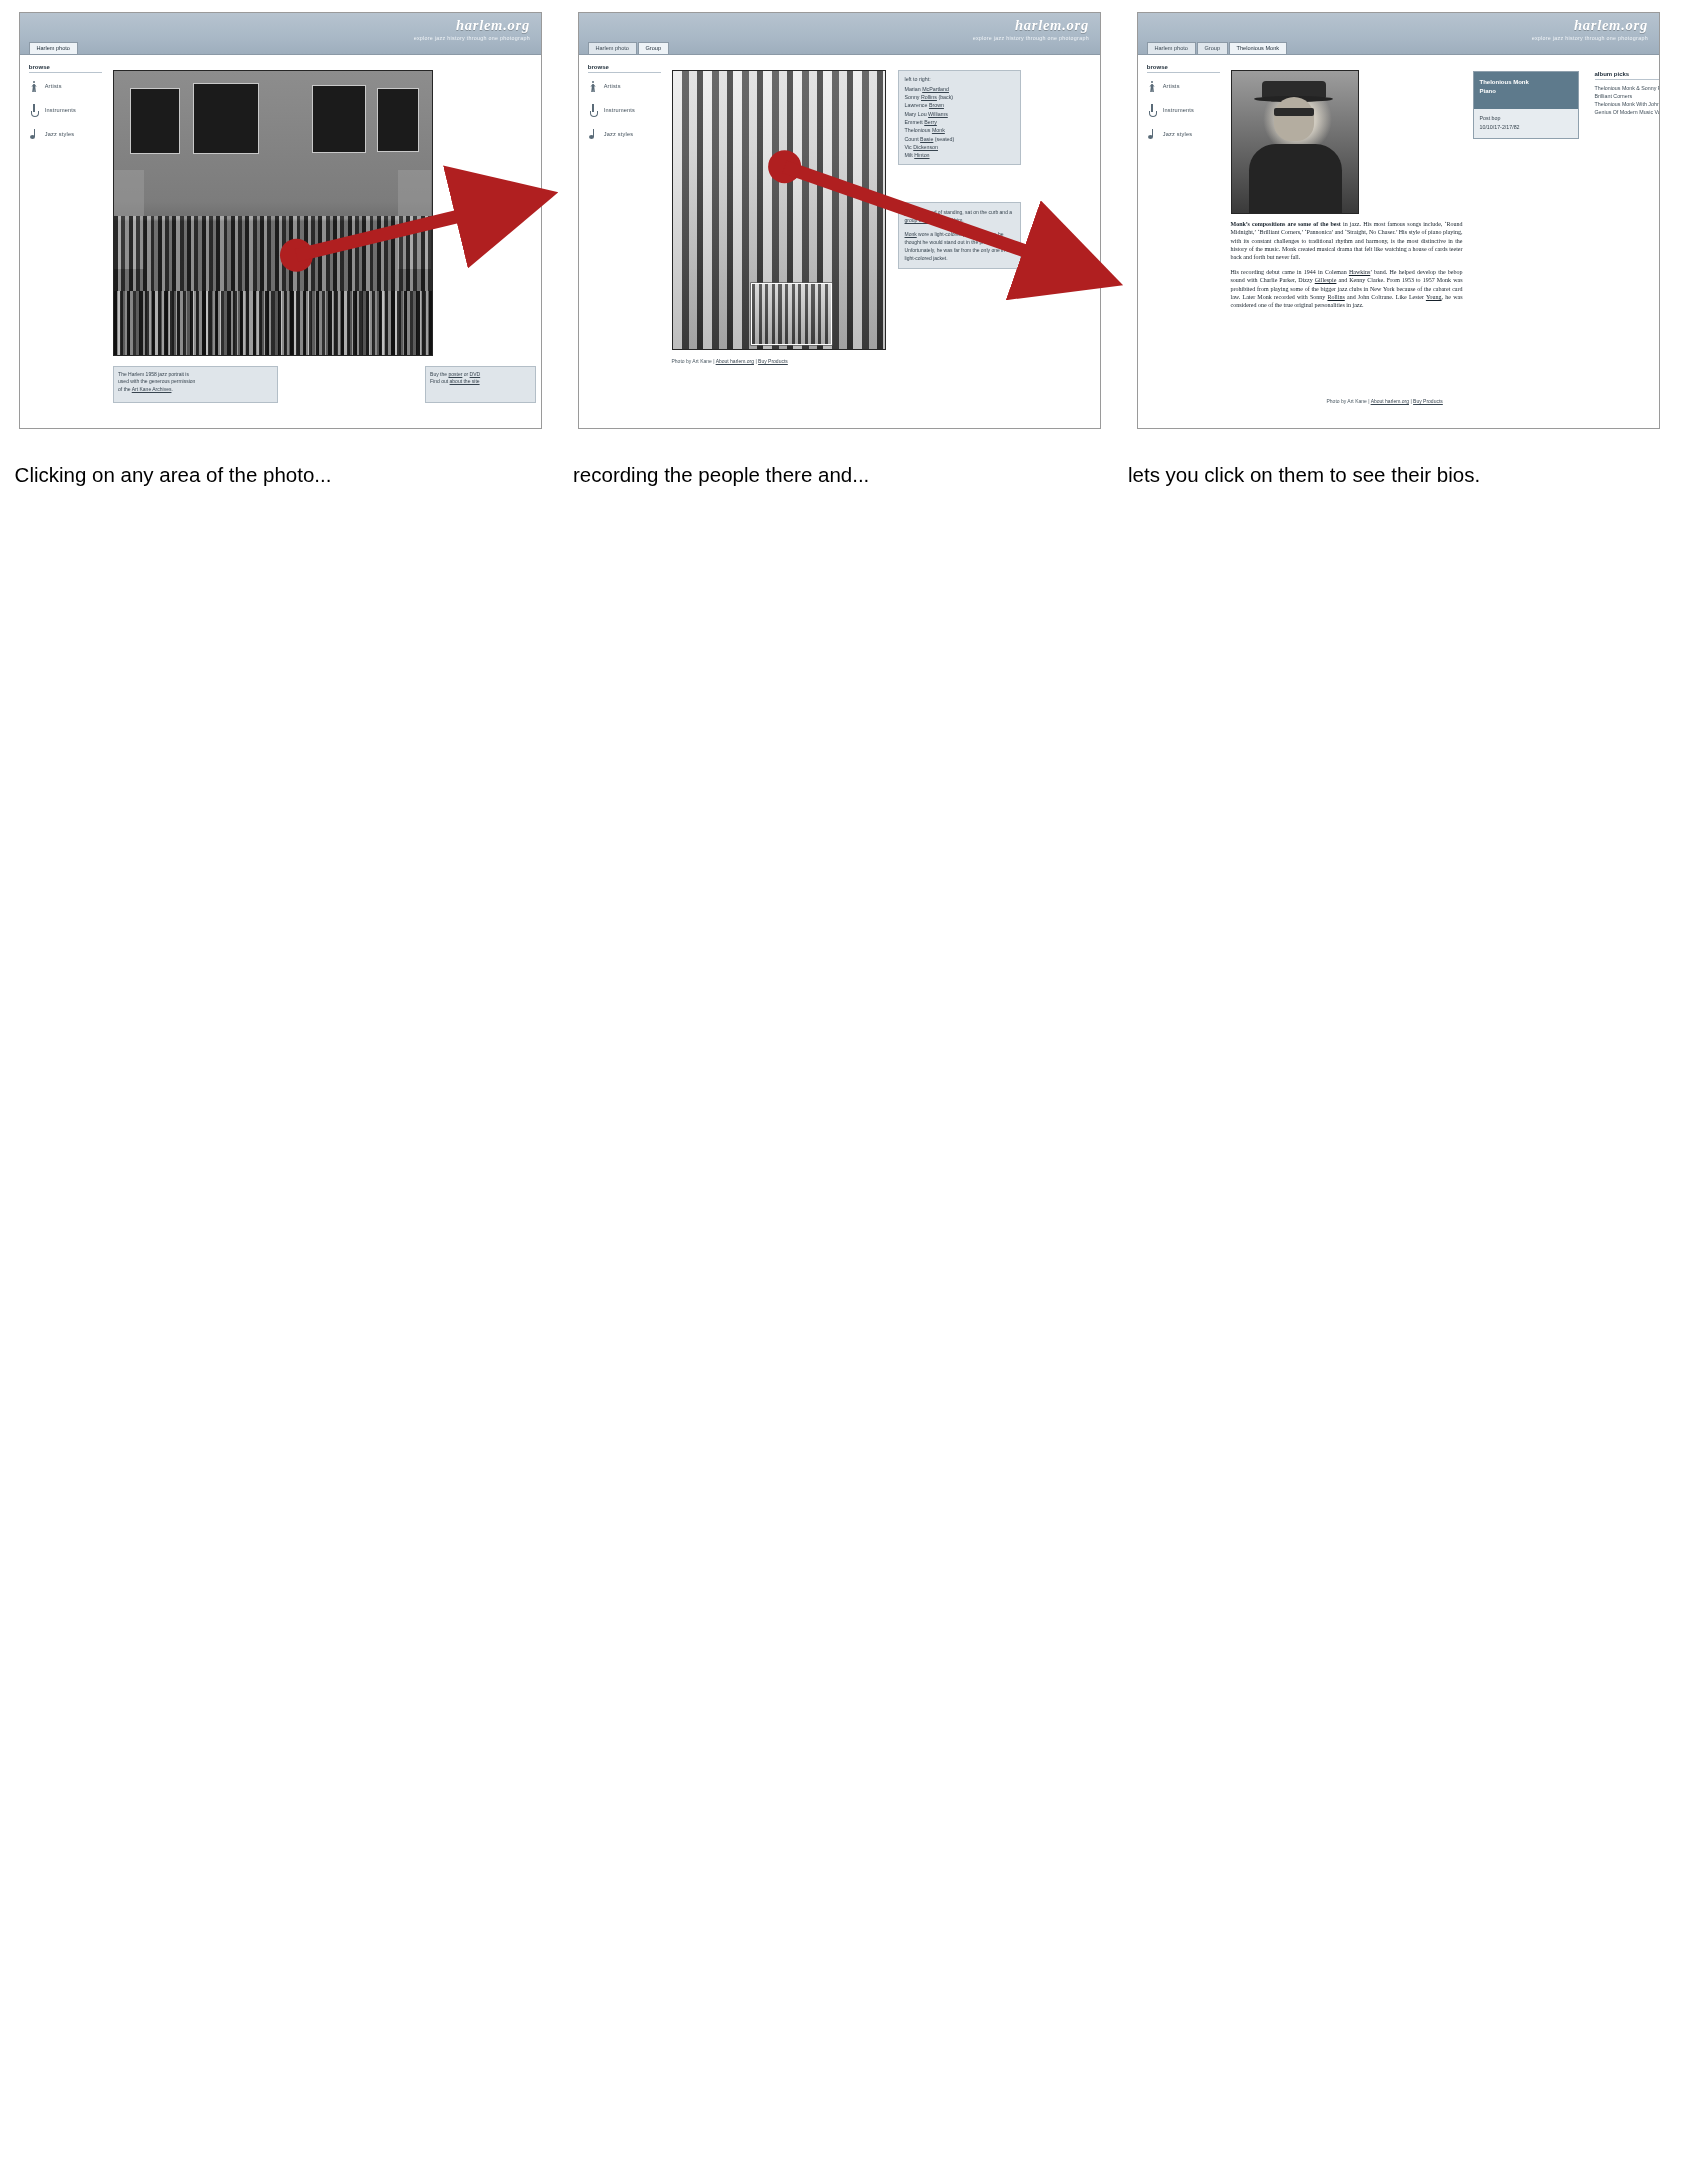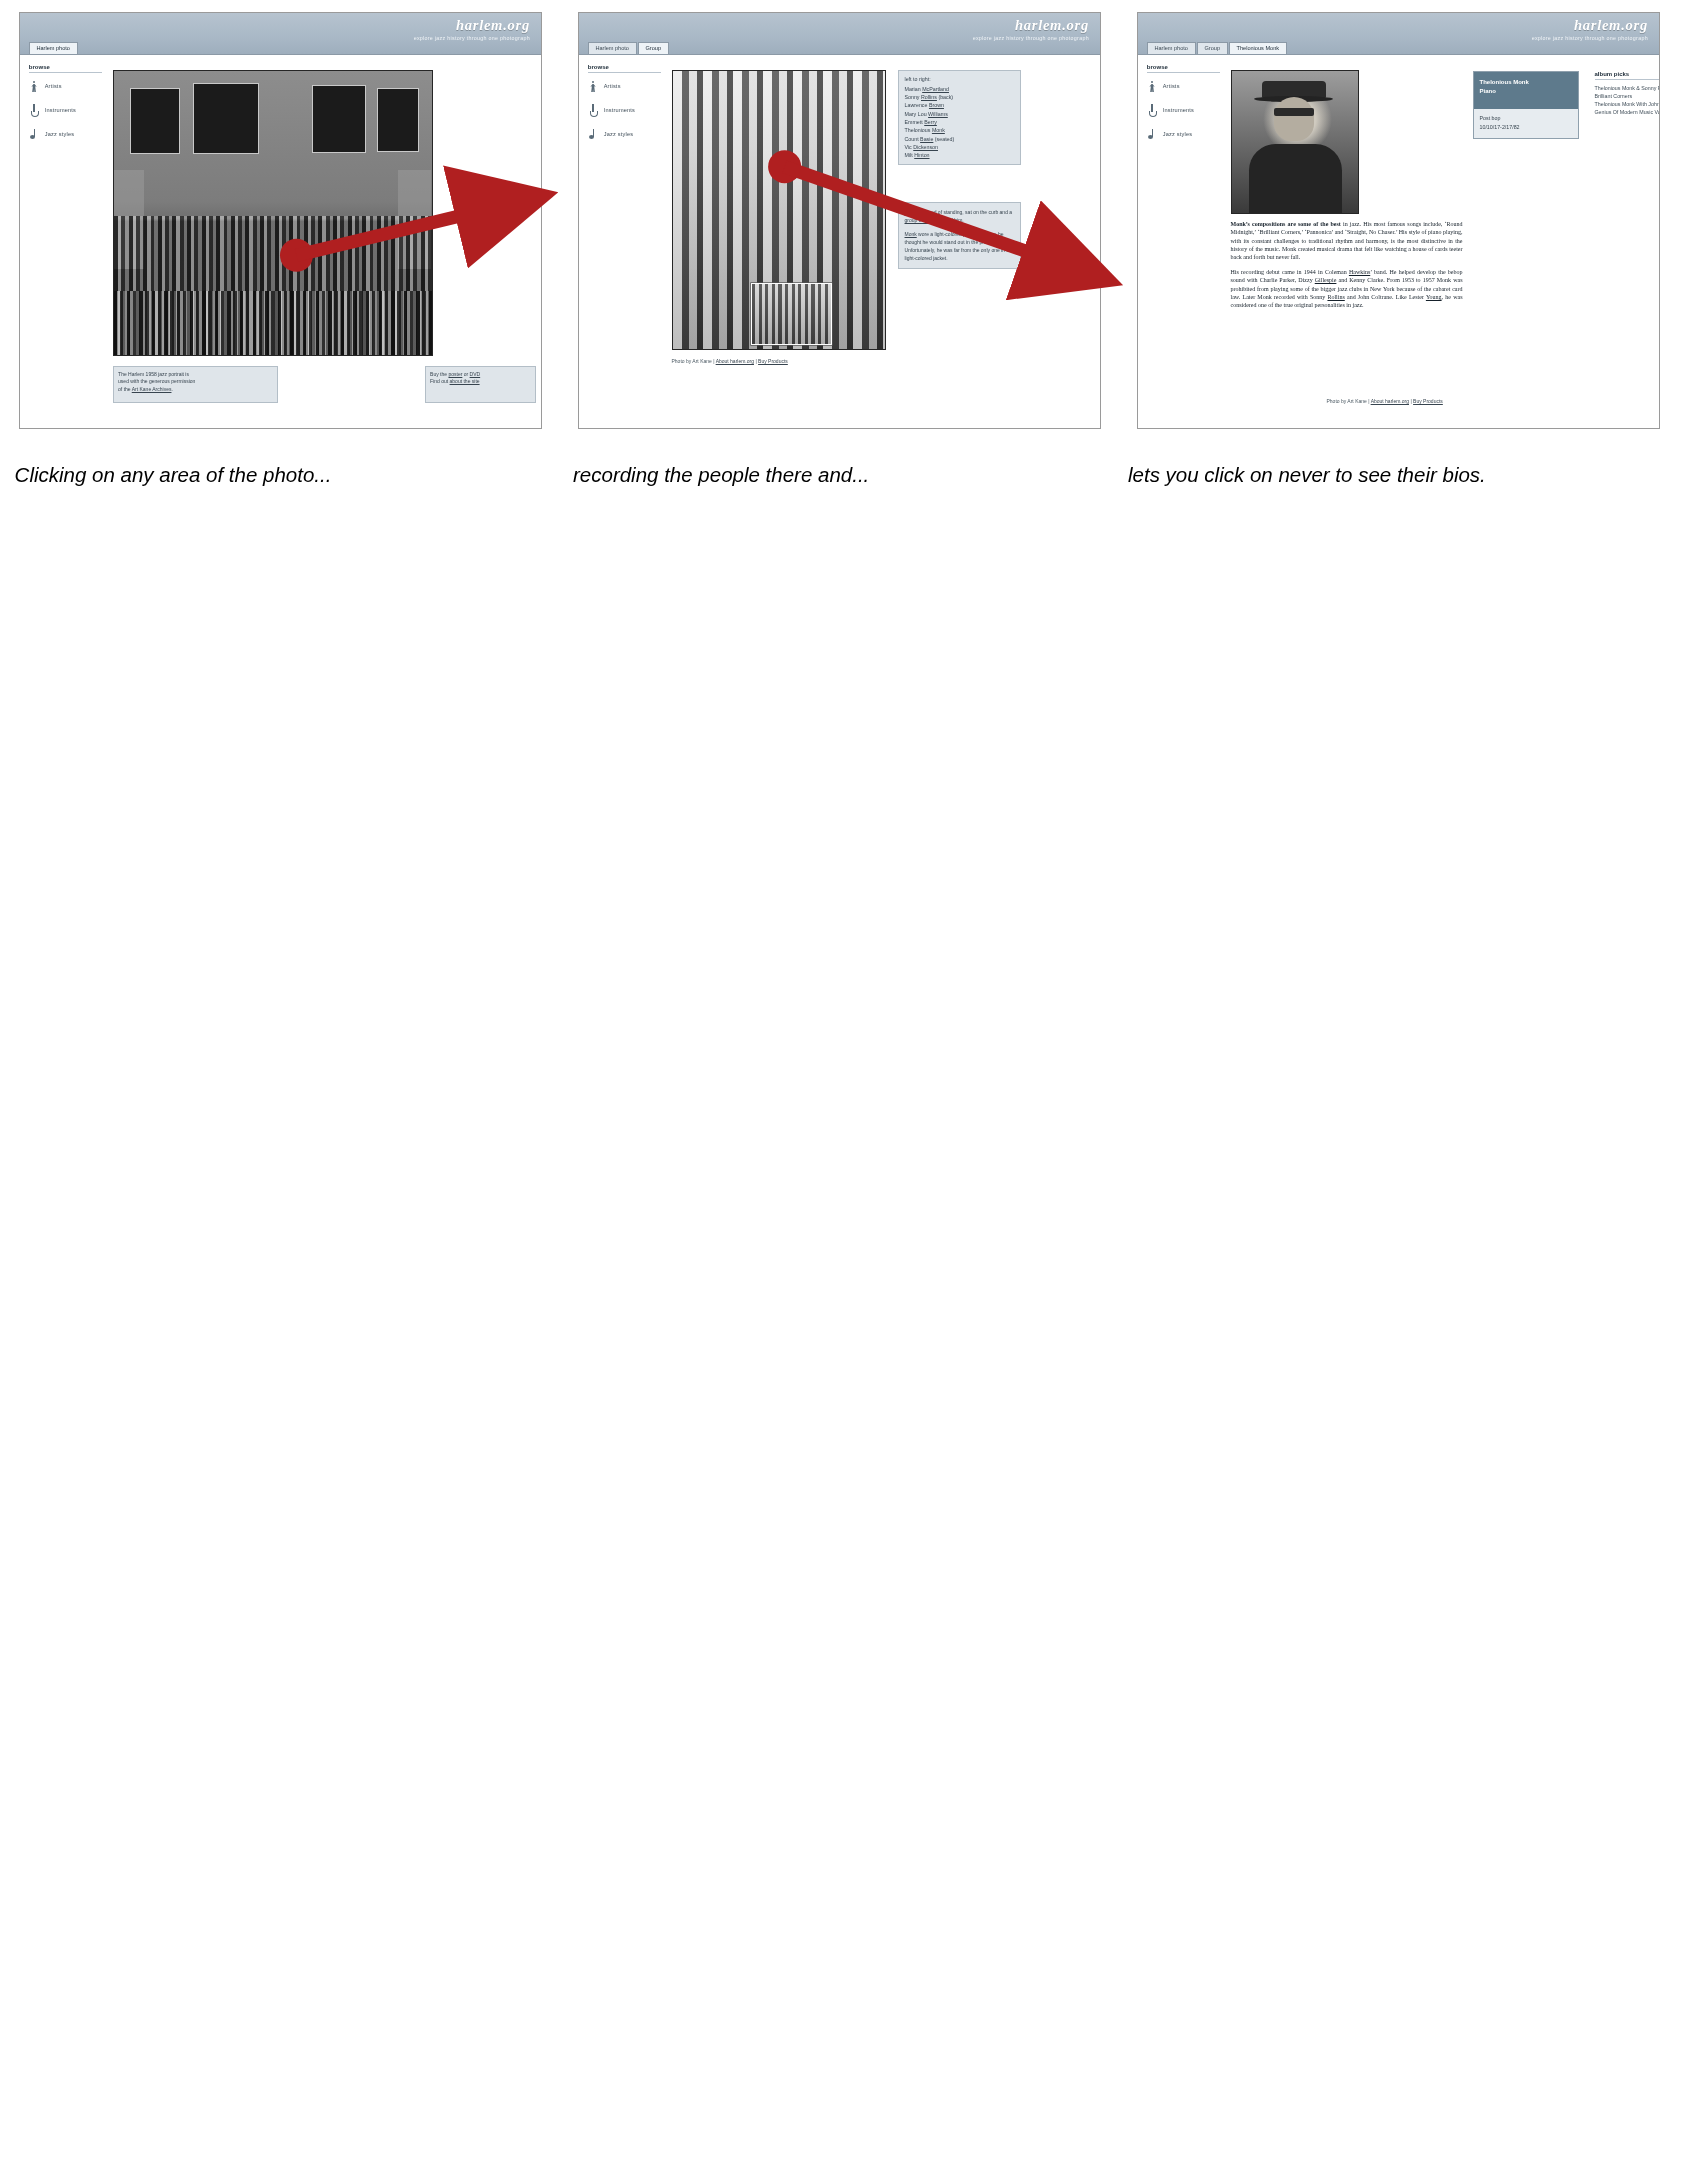--- a/index.html
+++ b/index.html
@@ -446,21 +446,20 @@
     pointer-events: none;
   }
 
   
   .cap-row {
     position: absolute;
     top: 463px;
     left: 0;
     width: 1338px;
     height: 40px;
-    font-style: italic;
   }
   .cap-item {
     position: absolute;
     font-family: "Liberation Sans", sans-serif;
     font-size: 20.5px;
     color: #000000;
     white-space: nowrap;
   }
   .cap-1 { left: 14.6px; top: 0; }
   .cap-2 { left: 573px; top: 0; }
@@ -687,18 +686,18 @@
     <circle cx="448" cy="386" r="25" fill="#b01f20"></circle>
     <line x1="448" y1="386" x2="805" y2="300" stroke="#b01f20" stroke-width="20" marker-end="url(#ah)"></line>
 
     <circle cx="1186" cy="252" r="25" fill="#b01f20"></circle>
     <line x1="1186" y1="252" x2="1660" y2="418" stroke="#b01f20" stroke-width="20" marker-end="url(#ah)"></line>
   </svg>
 
   <div class="cap-row">
     <div class="cap-item cap-1">Clicking on any area of the photo...</div>
     <div class="cap-item cap-2">recording the people there and...</div>
-    <div class="cap-item cap-3">lets you click on never to see their bios.</div>
+    <div class="cap-item cap-3">lets you click on them to see their bios.</div>
   </div>
 
 
 </div>
 
 
 </body></html>

